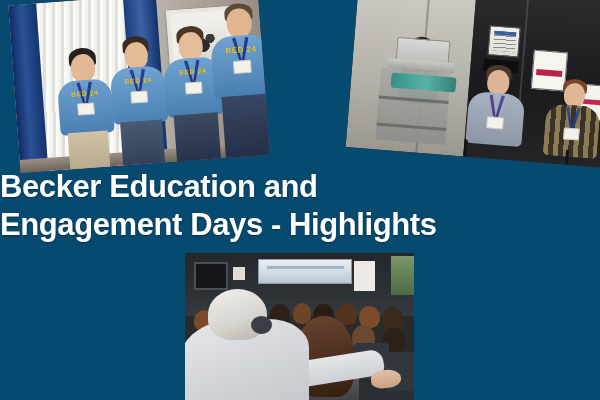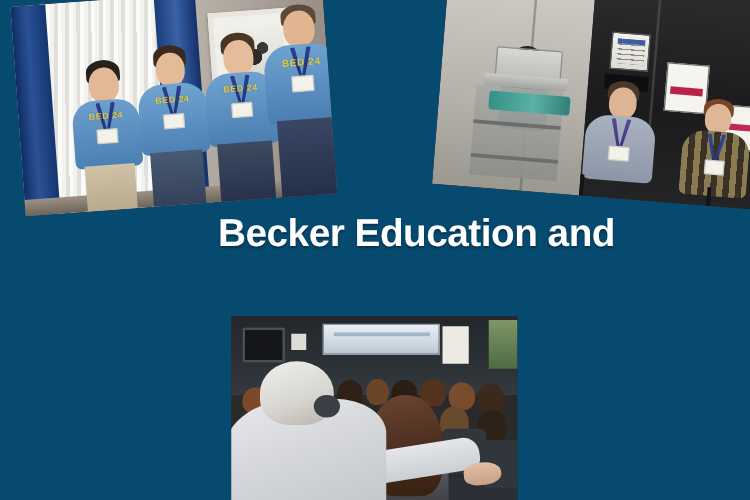--- a/index.html
+++ b/index.html
@@ -295,21 +295,21 @@
       linear-gradient(180deg, #5d5d63 0%, #3e3e45 100%);
     border-radius: 22% 20% 6% 6%;
   }
 
   
   #title-block {
     position: absolute;
     left: 0;
     top: 168px;
     width: 492px;
-    text-align: right;
+    text-align: left;
     color: #ffffff;
     font-family: "Liberation Sans", sans-serif;
     font-weight: bold;
     font-size: 31px;
     line-height: 38px;
     letter-spacing: -0.4px;
     z-index: 40;
     text-shadow: 0 1px 2px rgba(0,0,0,.35);
   }
   #title-block .tline { display: block; }
@@ -454,15 +454,16 @@
       <div class="el p3-fg-arm"></div>
       <div class="el p3-fg-hand"></div>
       <div class="el p3-fg-hood"></div>
       <div class="el p3-fg-head"></div>
       <div class="el p3-fg-ear"></div>
     </div>
   </div>
 
   <div id="title-block" style="color: rgb(255, 255, 255);">
     <span class="tline">Becker Education and</span>
+    <span class="tline">Engagement Days - Highlights</span>
   </div>
 
 </div>
 
 </body></html>

